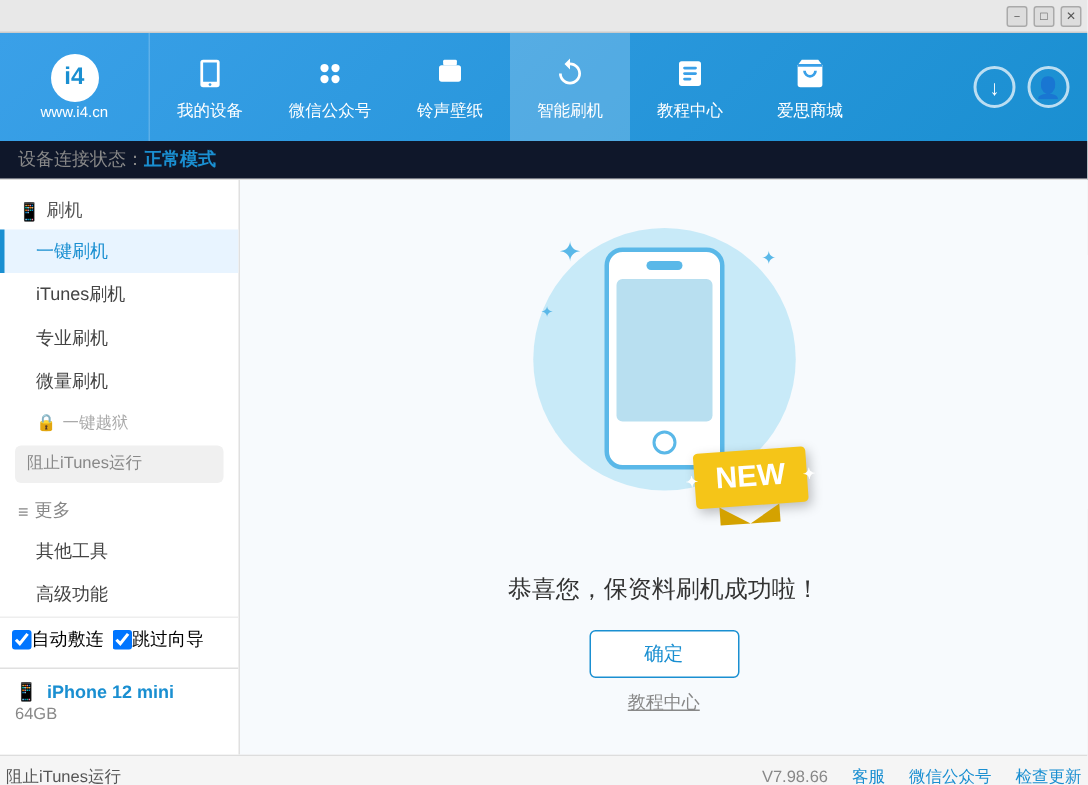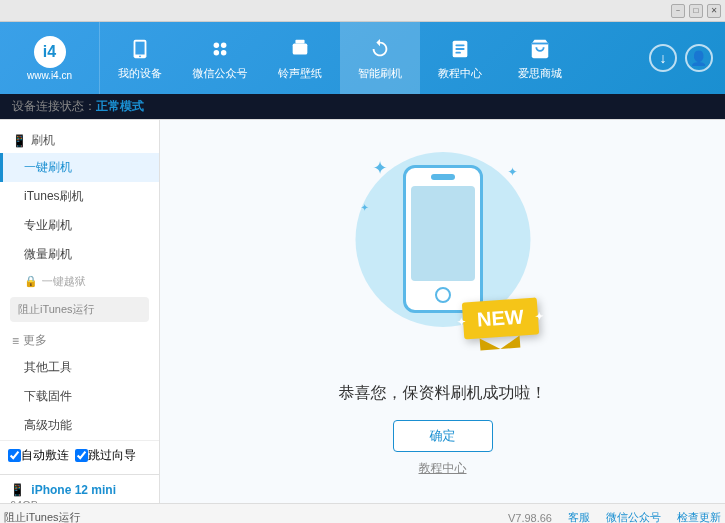--- a/index.html
+++ b/index.html
@@ -328,23 +328,20 @@
     </div>
 
     <div class="sidebar-section-label">
       <span class="bars">≡</span>
       <span>更多</span>
     </div>
     <div class="sidebar-item">
       <span>其他工具</span>
     </div>
     <div class="sidebar-item">
-      <span>下载固件</span>
-    </div>
-    <div class="sidebar-item">
       <span>高级功能</span>
     </div>
 
     <div style="margin-top:auto; border-top: 1px solid #eee; padding: 6px 8px; display:flex; gap:6px; flex-wrap:wrap;">
       <label class="checkbox-item">
         <input type="checkbox" checked="" style="">
         <span>自动敷连</span>
       </label>
       <label class="checkbox-item">
         <input type="checkbox" checked="" style="">

